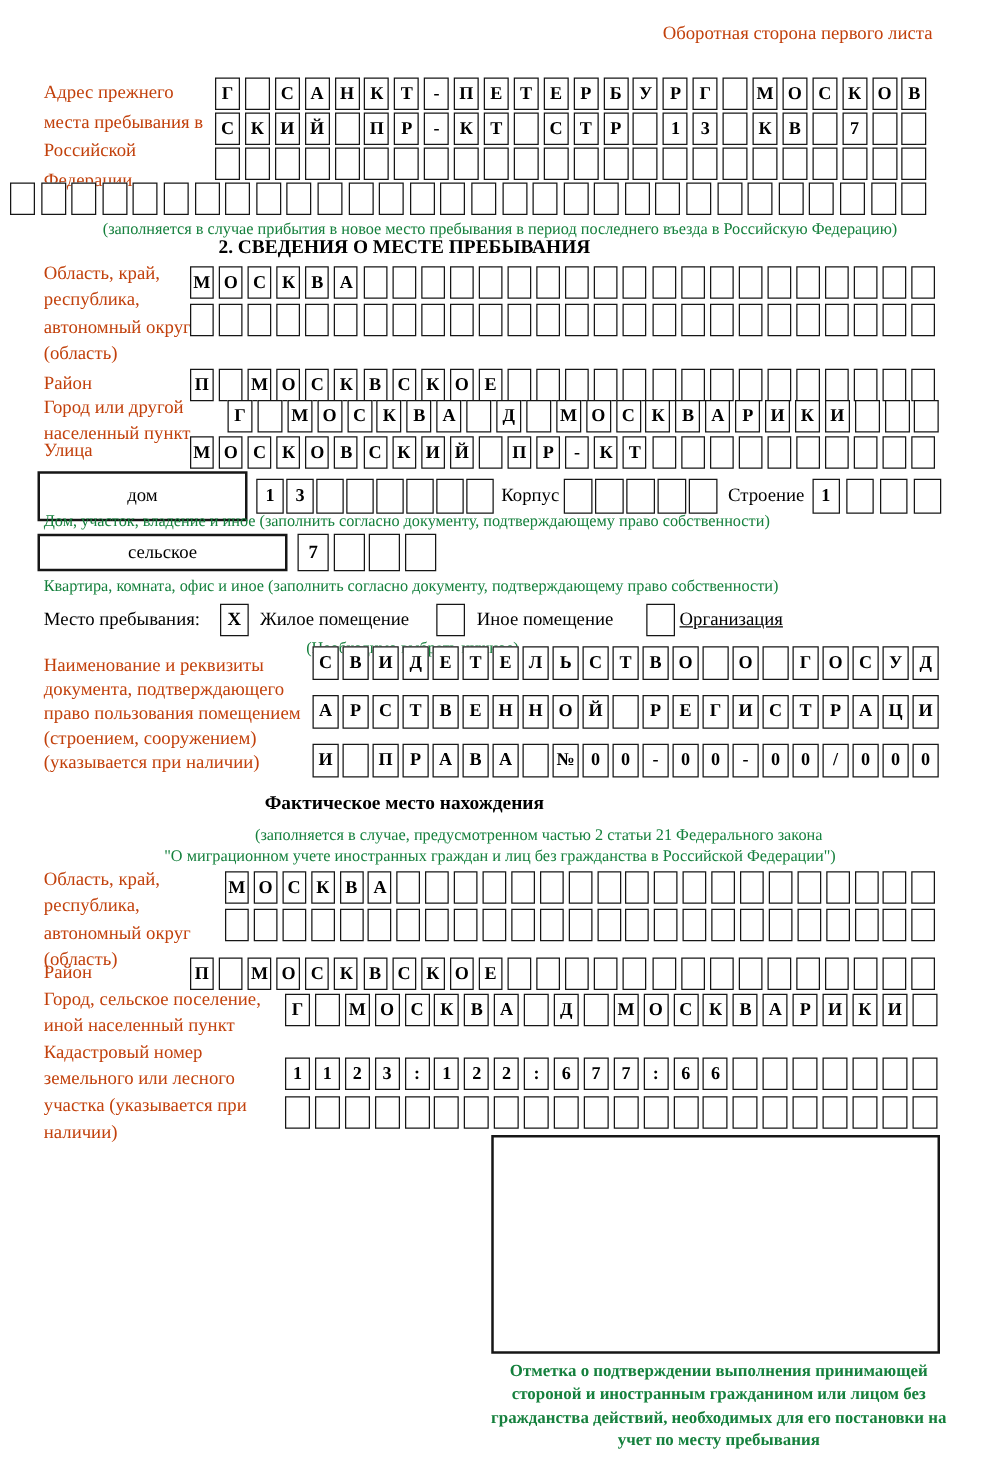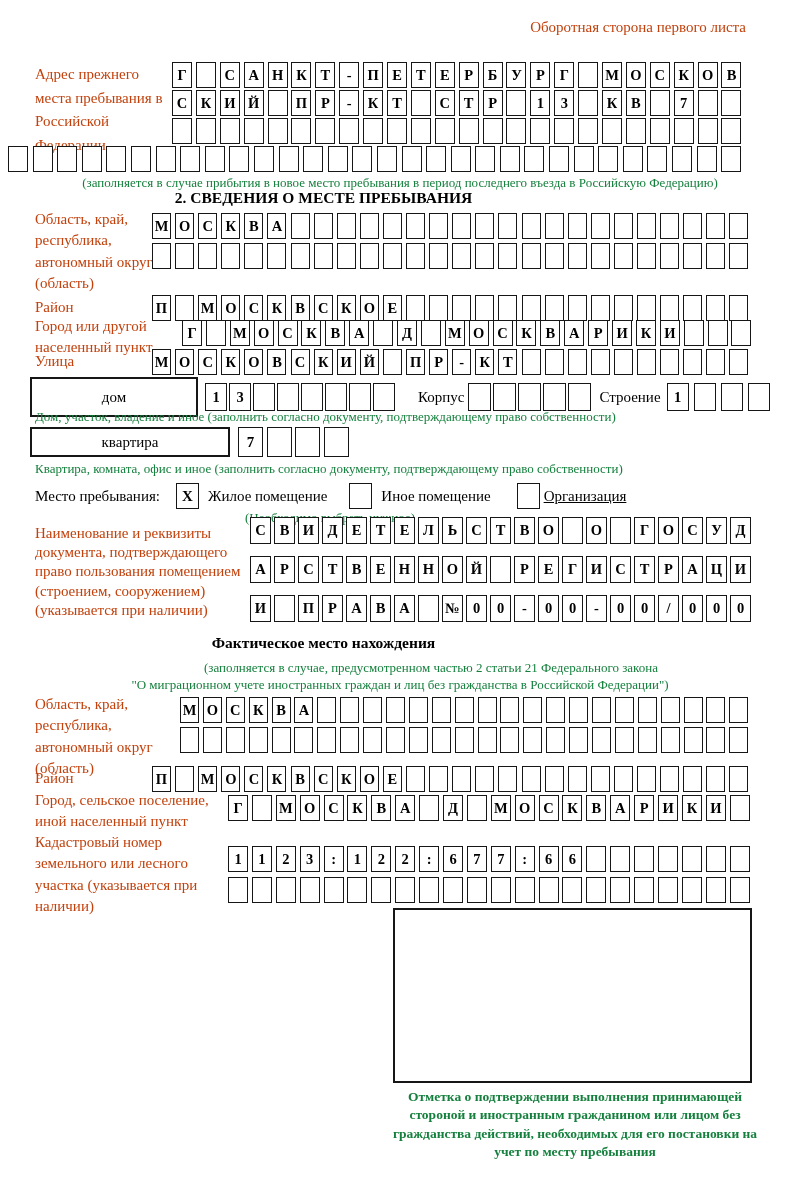--- a/index.html
+++ b/index.html
@@ -314,40 +314,40 @@
     <div class="cellrow rhouse" style="margin-left:7px;">
         <span class="cell">1</span>
         <span class="cell">3</span>
         <span class="cell"></span>
         <span class="cell"></span>
         <span class="cell"></span>
         <span class="cell"></span>
         <span class="cell"></span>
         <span class="cell"></span>
       </div>
-    <div class="inline-lbl" style="margin-left:21px;margin-right:4px;">Корпус</div>
+    <div class="inline-lbl" style="margin-left:4px;margin-right:4px;">Корпус</div>
     <div class="cellrow rkorpus">
         <span class="cell"></span>
         <span class="cell"></span>
         <span class="cell"></span>
         <span class="cell"></span>
         <span class="cell"></span>
       </div>
     <div class="inline-lbl" style="margin-left:6px;margin-right:6px;">Строение</div>
     <div class="cellrow rstroenie">
         <span class="cell">1</span>
         <span class="cell"></span>
         <span class="cell"></span>
         <span class="cell"></span>
       </div>
   </div>
   <div class="abs note" style="top:409px;left:35px;">Дом, участок, владение и иное (заполнить согласно документу, подтверждающему право собственности)</div>
 
   <div class="abs" style="top:427px;left:30px;display:flex;align-items:center;">
-    <div class="widebox" style="width:200px;height:30px;">квартира</div>
+    <div class="widebox" style="width:200px;height:30px;">сельское</div>
     <div class="cellrow rapt" style="margin-left:8px;">
         <span class="cell">7</span>
         <span class="cell"></span>
         <span class="cell"></span>
         <span class="cell"></span>
       </div>
   </div>
   <div class="abs note" style="top:461px;left:35px;">Квартира, комната, офис и иное (заполнить согласно документу, подтверждающему право собственности)</div>
 
   <div class="abs stayrow" style="top:483px;left:35px;">

